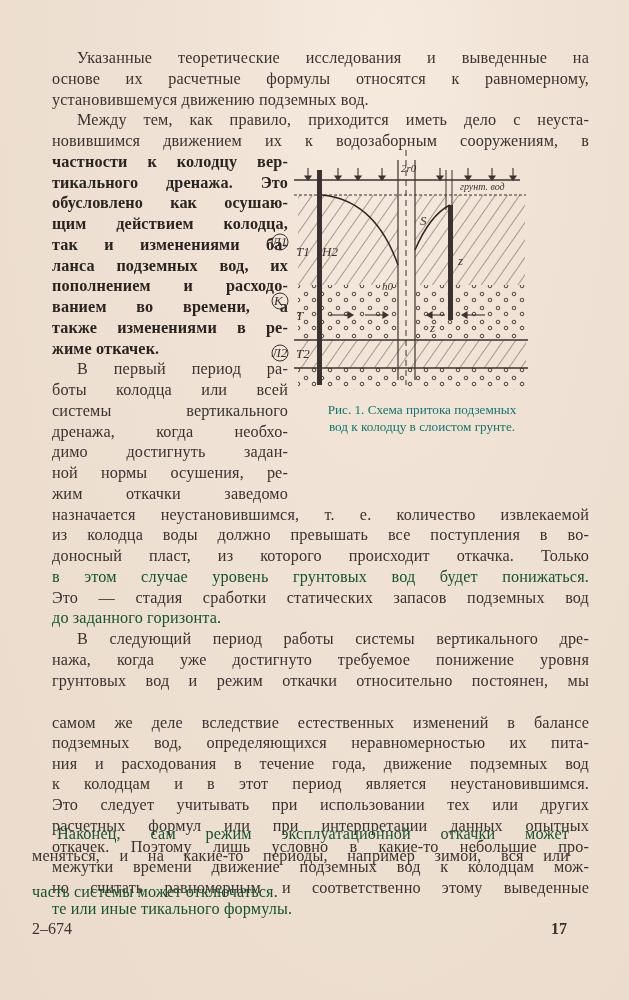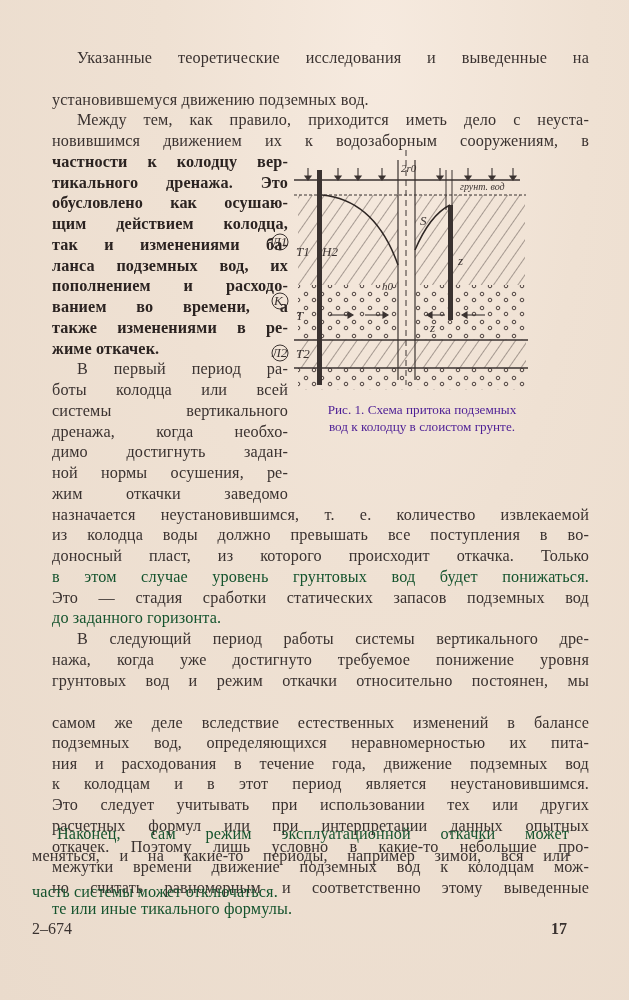--- a/index.html
+++ b/index.html
@@ -24,36 +24,37 @@
   .full { left: 32px; width: 537px; }
   .full.indent { left: 57px; width: 512px; }
   .narrow { left: 32px; width: 236px; }
   .narrow.indent { left: 57px; width: 211px; }
   .last { text-align-last: left; }
   .bold { font-weight: bold; color: #2b2321; }
   .faded { color: #14532d; }
   .figure { position: absolute; left: 270px; top: 150px; width: 320px; height: 240px; }
   .caption {
     position: absolute; left: 252px; top: 401px; width: 340px;
-    font-size: 13.2px; line-height: 17px; text-align: center; color: #4c1d95;
+    font-size: 13.2px; line-height: 17px; text-align: center; color: #0f766e;
     font-family: "Liberation Serif", serif;
   }
   .footer-left, .footer-right {
     position: absolute; top: 920px; font-size: 16px; color: #3a3230;
     font-family: "Liberation Serif", serif;
   }
   .footer-left { left: 32px; }
   .footer-right { left: 551px; font-weight: bold; }
 </style>
 </head>
 <body>
 
 <div class="page">
 
   <div class="line full indent" style="top:47px">Указанные теоретические исследования и выведенные на</div>
+  <div class="line full" style="top: 67.75px;">основе их расчетные  формулы относятся  к равномерному,</div>
   <div class="line full last" style="top: 88.5px;">установившемуся  движению  подземных  вод.</div>
 
   <div class="line full indent" style="top: 109.25px;">Между тем, как правило, приходится иметь дело с неуста-</div>
   <div class="line full" style="top: 130px;">новившимся движением их к водозаборным сооружениям, в</div>
   <div class="line narrow bold" style="top: 150.75px;">частности к колодцу вер-</div>
   <div class="line narrow bold" style="top: 171.5px;">тикального дренажа. Это</div>
   <div class="line narrow bold" style="top: 192.25px;">обусловлено как осушаю-</div>
   <div class="line narrow bold" style="top: 213px;">щим  действием колодца,</div>
   <div class="line narrow bold" style="top: 233.75px;">так  и  изменениями  ба-</div>
   <div class="line narrow bold" style="top: 254.5px;">ланса подземных вод, их</div>

